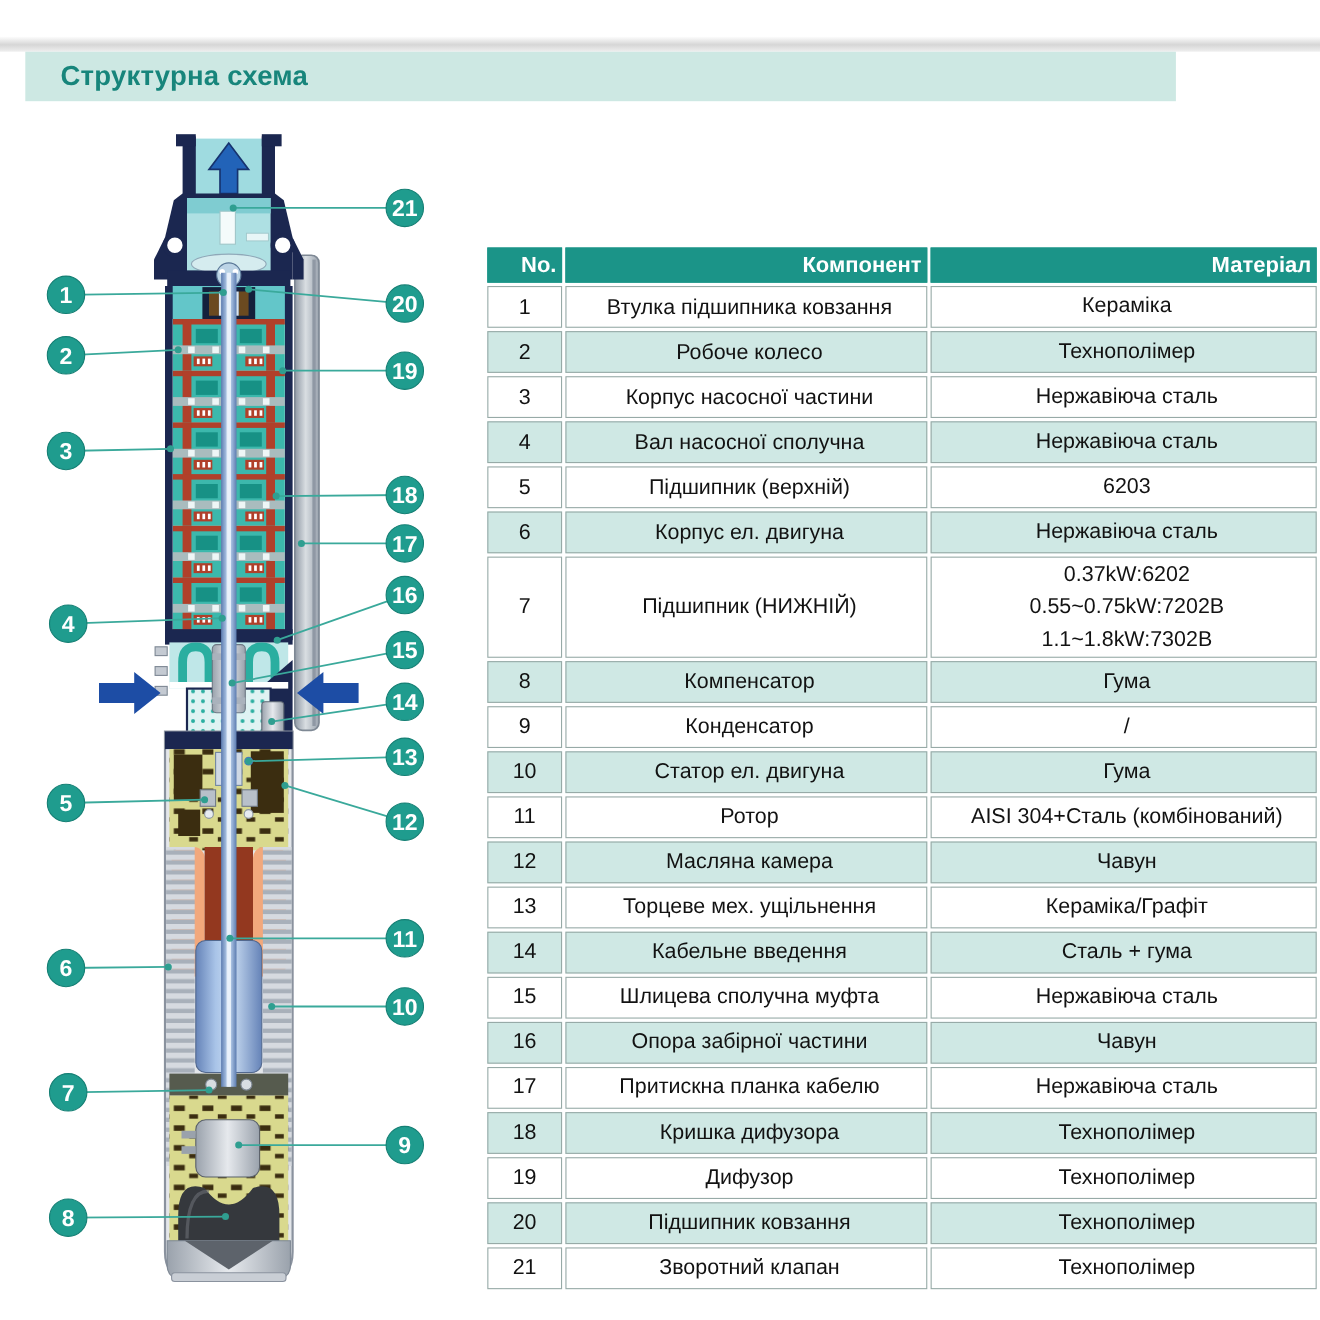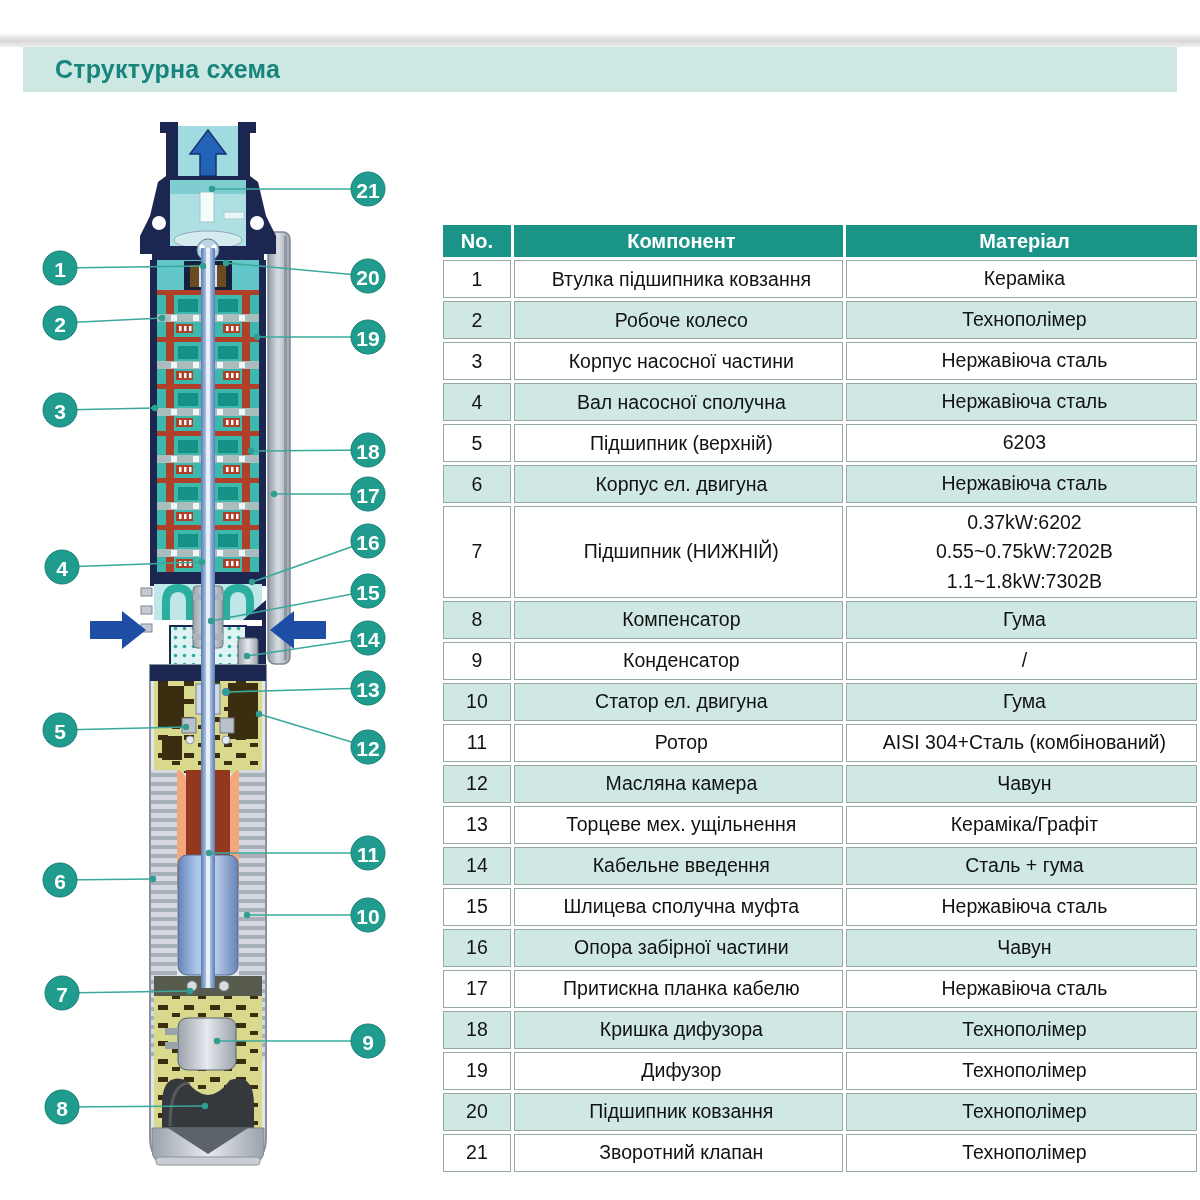--- a/index.html
+++ b/index.html
@@ -10,36 +10,36 @@
   .page{position:relative;width:1200px;height:1200px;background:#fff;}
 
   
   .top-shadow{
     position:absolute;left:0;top:33px;width:1200px;height:14px;
     background:linear-gradient(#ffffff,#d6d6d6 55%,#efefef);
   }
 
   
   .title-band{
-    position:absolute;left:23px;top:47px;width:1154px;height:45px;
+    position:absolute;left:23px;top:47px;width:1046px;height:45px;
     background:#cde8e3;display:flex;align-items:center;
   }
   .title-band .title{
     color:#17857b;font-size:25px;font-weight:bold;padding-left:32px;
     letter-spacing:0.2px;
   }
 
   
   .comp-table{
     position:absolute;left:440px;top:222px;
     border-collapse:separate;border-spacing:3px;table-layout:fixed;
   }
   .comp-table th{
     background:#1b9488;color:#ffffff;font-weight:bold;font-size:20px;
-    height:28px;padding:0 4px;border:1px solid #1b9488;text-align:center;
+    height:28px;padding:0 4px;border:1px solid #1b9488;text-align:right;
   }
   .comp-table td{
     background:#ffffff;border:1px solid #97aaa7;color:#121212;
     font-size:19.5px;height:34px;padding:1px 4px;vertical-align:middle;
   }
   .comp-table tr.alt td{background:#cfe8e4;}
   .col-no{width:58px;text-align:center;}
   .col-comp{width:314px;text-align:center;padding-left:10px !important;}
   .col-mat{width:336px;text-align:center;padding-left:10px !important;white-space:pre-line;line-height:1.5;}
 

